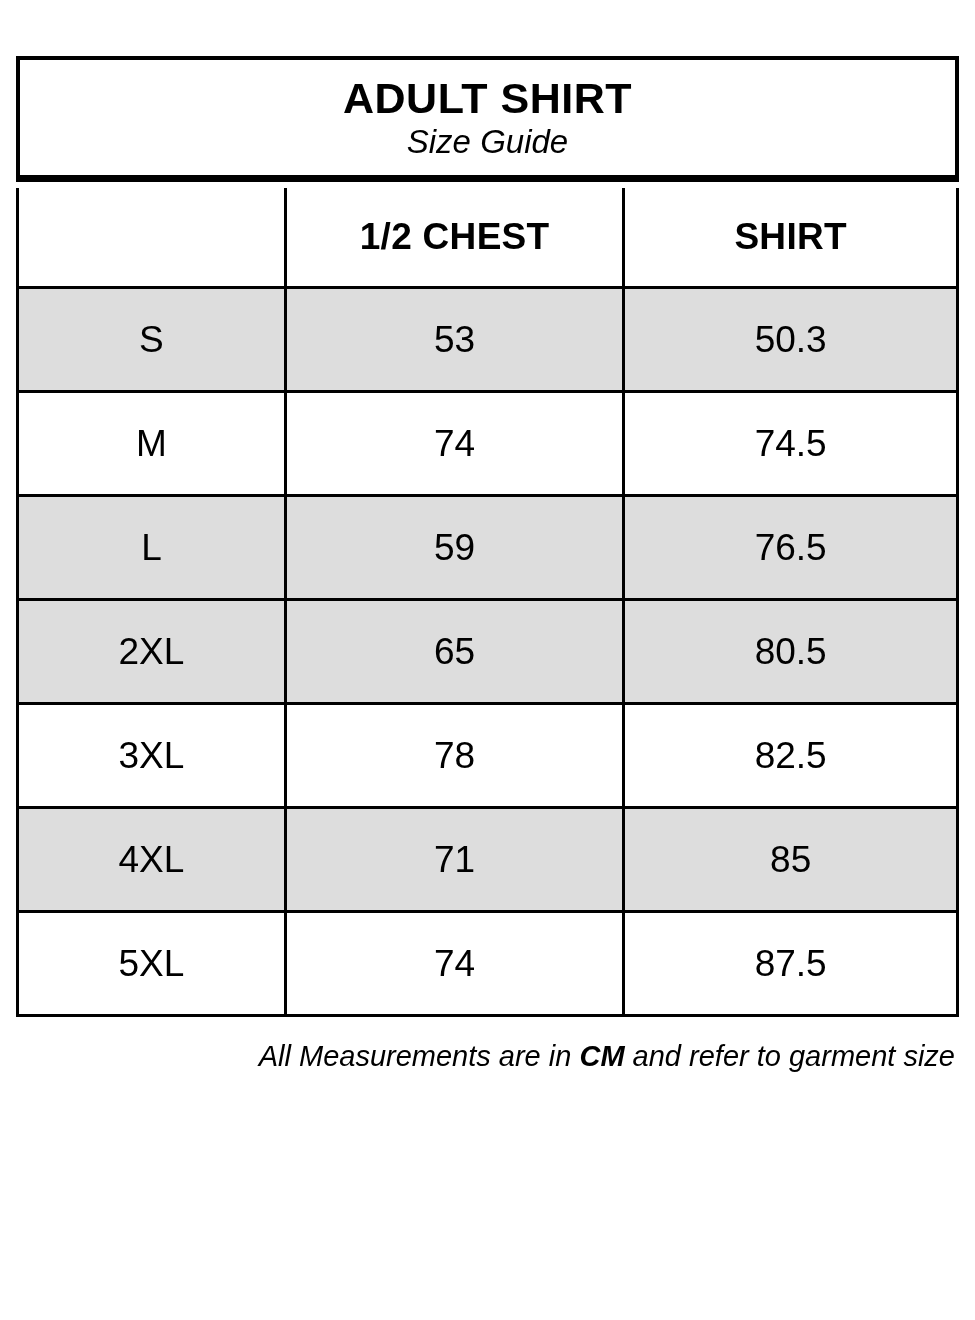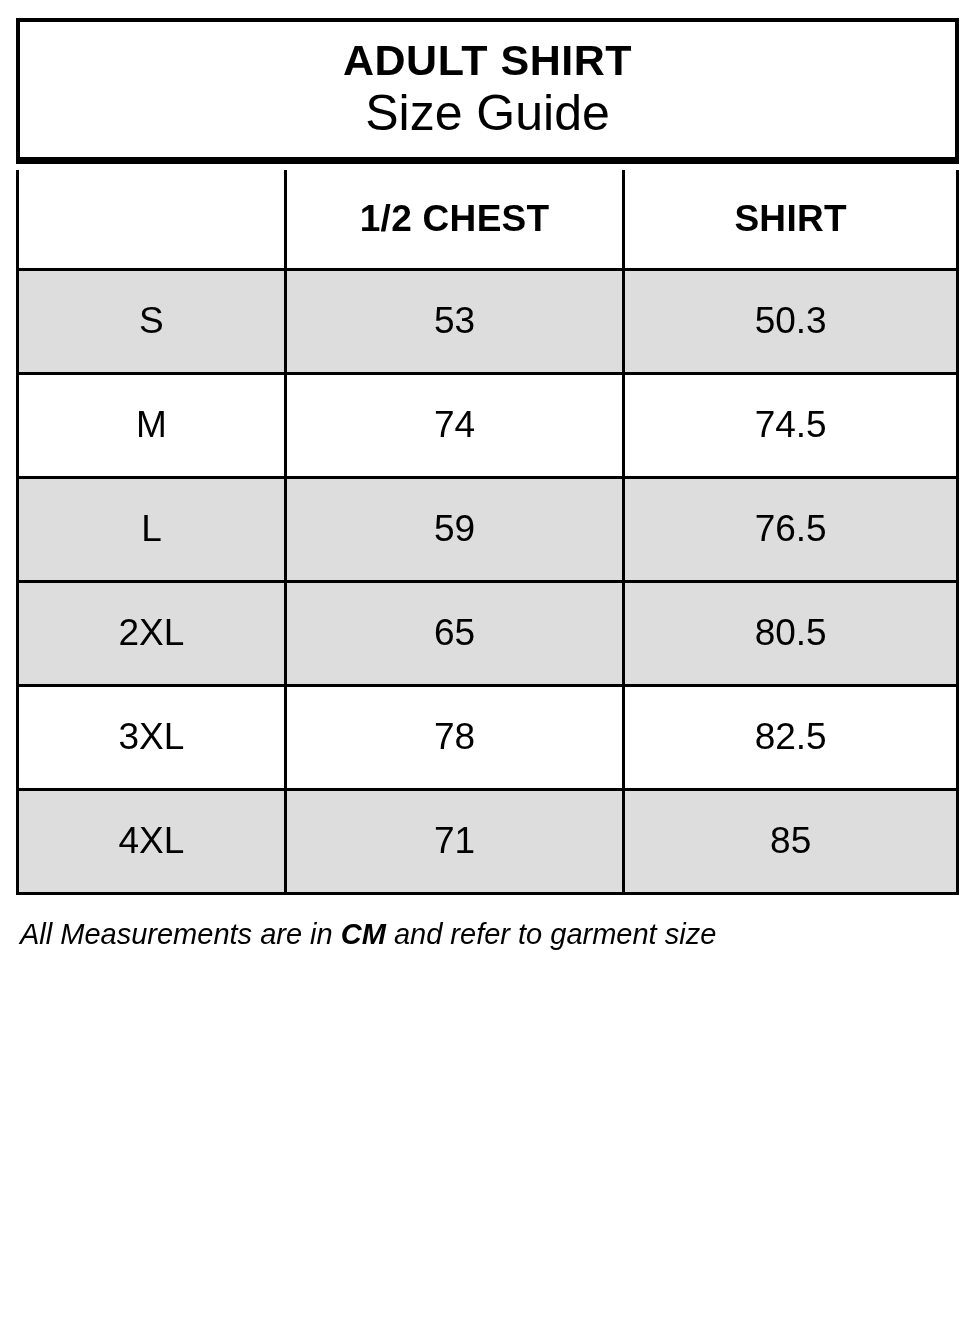--- a/index.html
+++ b/index.html
@@ -25,33 +25,35 @@
     padding: 18px 16px 0 16px;
   }
 
   
   .title-block {
     border: 4px solid #000000;
     border-bottom-width: 7px;
     box-sizing: border-box;
     padding: 16px 10px 14px 10px;
     text-align: center;
+    margin-top: 38px;
   }
   .title-main {
     font-size: 43px;
     font-weight: bold;
     letter-spacing: 0.5px;
     line-height: 1.05;
     margin: 0;
   }
   .title-sub {
-    font-size: 50px;
+    font-size: 33px;
     font-weight: normal;
     line-height: 1.15;
     margin: 2px 0 0 0;
+    font-style: italic;
   }
 
   
   .size-table {
     border-collapse: collapse;
     width: 100%;
     table-layout: fixed;
     margin-top: 6px;
   }
   .size-table col.c1 { width: 28.5%; }
@@ -81,21 +83,21 @@
   .size-table tbody td {
     font-size: 37px;
     font-weight: normal;
   }
   .size-table tbody tr.shaded td {
     background: #dddddd;
   }
 
   
   .footnote {
-    text-align: left;
+    text-align: right;
     font-size: 29px;
     font-style: italic;
     padding: 22px 4px 0 4px;
     line-height: 1.2;
   }
   .footnote b {
     font-weight: bold;
     font-style: italic;
   }
 </style>
@@ -146,20 +148,25 @@
       <tr>
         <td>3XL</td>
         <td>78</td>
         <td>82.5</td>
       </tr>
       <tr class="shaded">
         <td>4XL</td>
         <td>71</td>
         <td>85</td>
       </tr>
+      <tr>
+        <td>5XL</td>
+        <td>74</td>
+        <td>87.5</td>
+      </tr>
     </tbody>
   </table>
 
   <div class="footnote">
     <span>All Measurements are in </span><b>CM</b><span> and refer to garment size</span>
   </div>
 
 </div>
 
 </body></html>

